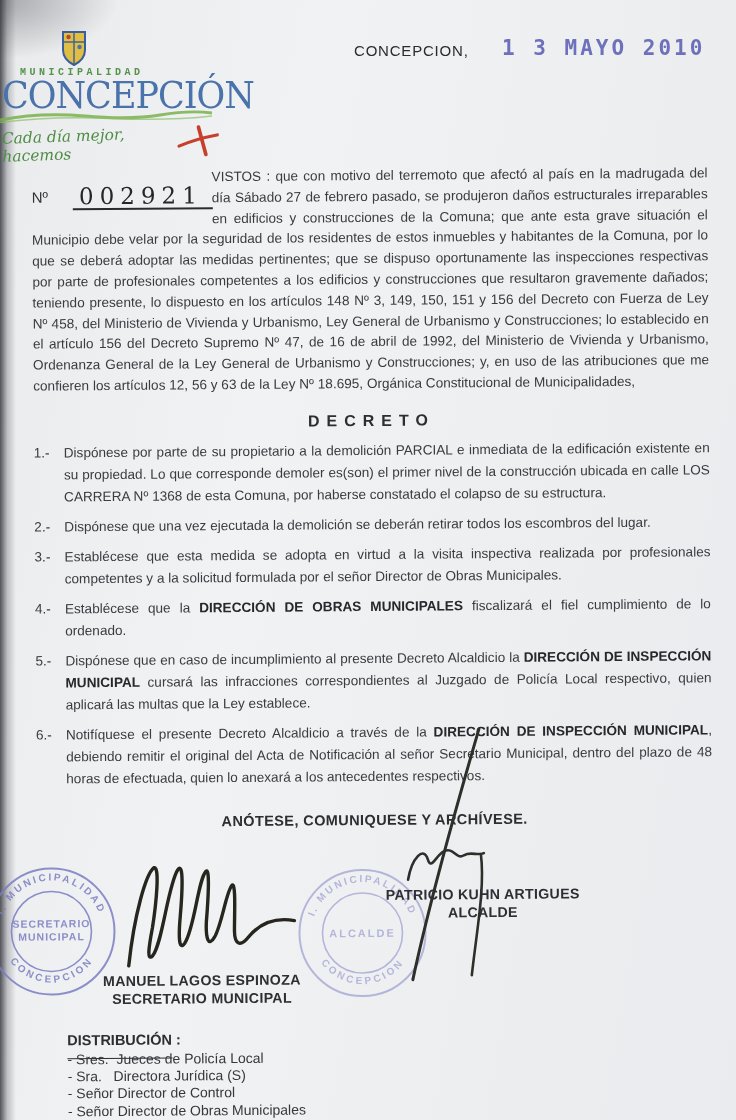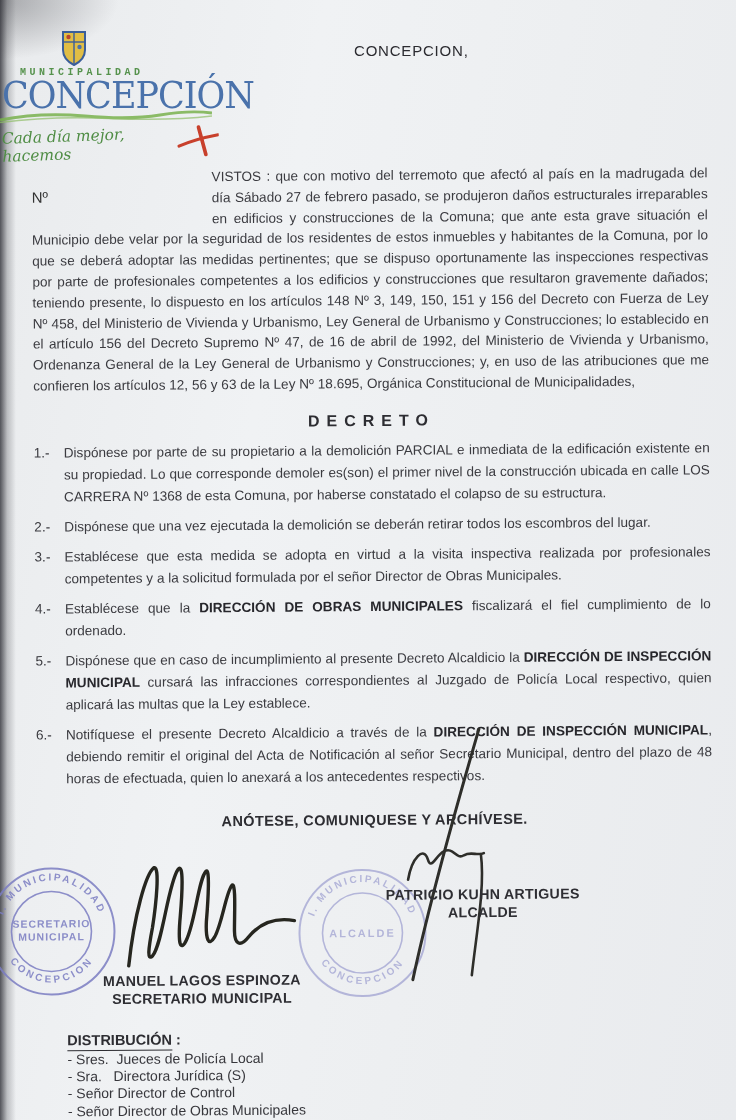--- a/index.html
+++ b/index.html
@@ -54,21 +54,21 @@
   .stamp-right{left:293px;top:864px;opacity:.5;}
   .sig-left{position:absolute;left:118px;top:842px;}
   .sig-right{position:absolute;left:350px;top:728px;}
   .name-block{position:absolute;text-align:center;font-weight:bold;color:#2e2e33;
     font-size:14.2px;line-height:18px;letter-spacing:.3px;}
   .name-left{left:58px;top:970px;width:282px;}
   .name-right{left:373px;top:886px;width:215px;}
 
   .distribution{position:absolute;left:64px;top:1030px;width:400px;font-size:14px;color:#37373c;}
   .dist-head{font-weight:bold;font-size:14.5px;color:#2d2d32;}
-  .dist-head .word{border-bottom:1.6px solid #2d2d32;padding-bottom:2px;margin-top:40px;}
+  .dist-head .word{border-bottom:1.6px solid #2d2d32;padding-bottom:10px;margin-top:40px;}
   .dist-list{margin-top:3px;}
   .dist-item{white-space:pre;line-height:17.2px;}
 
   svg text{font-family:"Liberation Sans",sans-serif;}
 </style>
 </head>
 <body>
 
 <div class="page">
   <div class="scan-edge"></div>
@@ -91,26 +91,28 @@
     <div class="slogan-row">
       <span class="slogan">Cada día mejor, hacemos</span>
       <svg class="redcross" width="46" height="34" viewBox="0 0 46 34">
         <path d="M2 22 C 14 17 32 13 45 11" fill="none" stroke="#c8402c" stroke-width="3.4" stroke-linecap="round"></path>
         <path d="M24 2 L31 32" fill="none" stroke="#c8402c" stroke-width="4" stroke-linecap="round"></path>
       </svg>
     </div>
   </div>
 
   <div class="dateline-city">CONCEPCION,</div>
+  <div class="date-stamp">1 3 MAYO 2010</div>
 
   <div class="content">
 
     <div class="vistos">
       <div class="num-block">
         <span class="num-label">Nº</span>
+        <span class="num-value">002921</span>
       </div>
       <span>VISTOS : que con motivo del terremoto que afectó al país en la madrugada del día Sábado 27 de febrero pasado, se produjeron daños estructurales irreparables en edificios y construcciones de la Comuna; que ante esta grave situación el Municipio debe velar por la seguridad de los residentes de estos inmuebles y habitantes de la Comuna, por lo que se deberá adoptar las medidas pertinentes; que se dispuso oportunamente las inspecciones respectivas por parte de profesionales competentes a los edificios y construcciones que resultaron gravemente dañados; teniendo presente, lo dispuesto en los artículos 148 Nº 3, 149, 150, 151 y 156 del Decreto con Fuerza de Ley Nº 458, del Ministerio de Vivienda y Urbanismo, Ley General de Urbanismo y Construcciones; lo establecido en el artículo 156 del Decreto Supremo Nº 47, de 16 de abril de 1992, del Ministerio de Vivienda y Urbanismo, Ordenanza General de la Ley General de Urbanismo y Construcciones; y, en uso de las atribuciones que me confieren los artículos 12, 56 y 63 de la Ley Nº 18.695, Orgánica Constitucional de Municipalidades,</span>
     </div>
 
     <div class="decreto">DECRETO</div>
 
     <div class="items">
 
         <div class="item">
           <span class="num">1.-</span>

